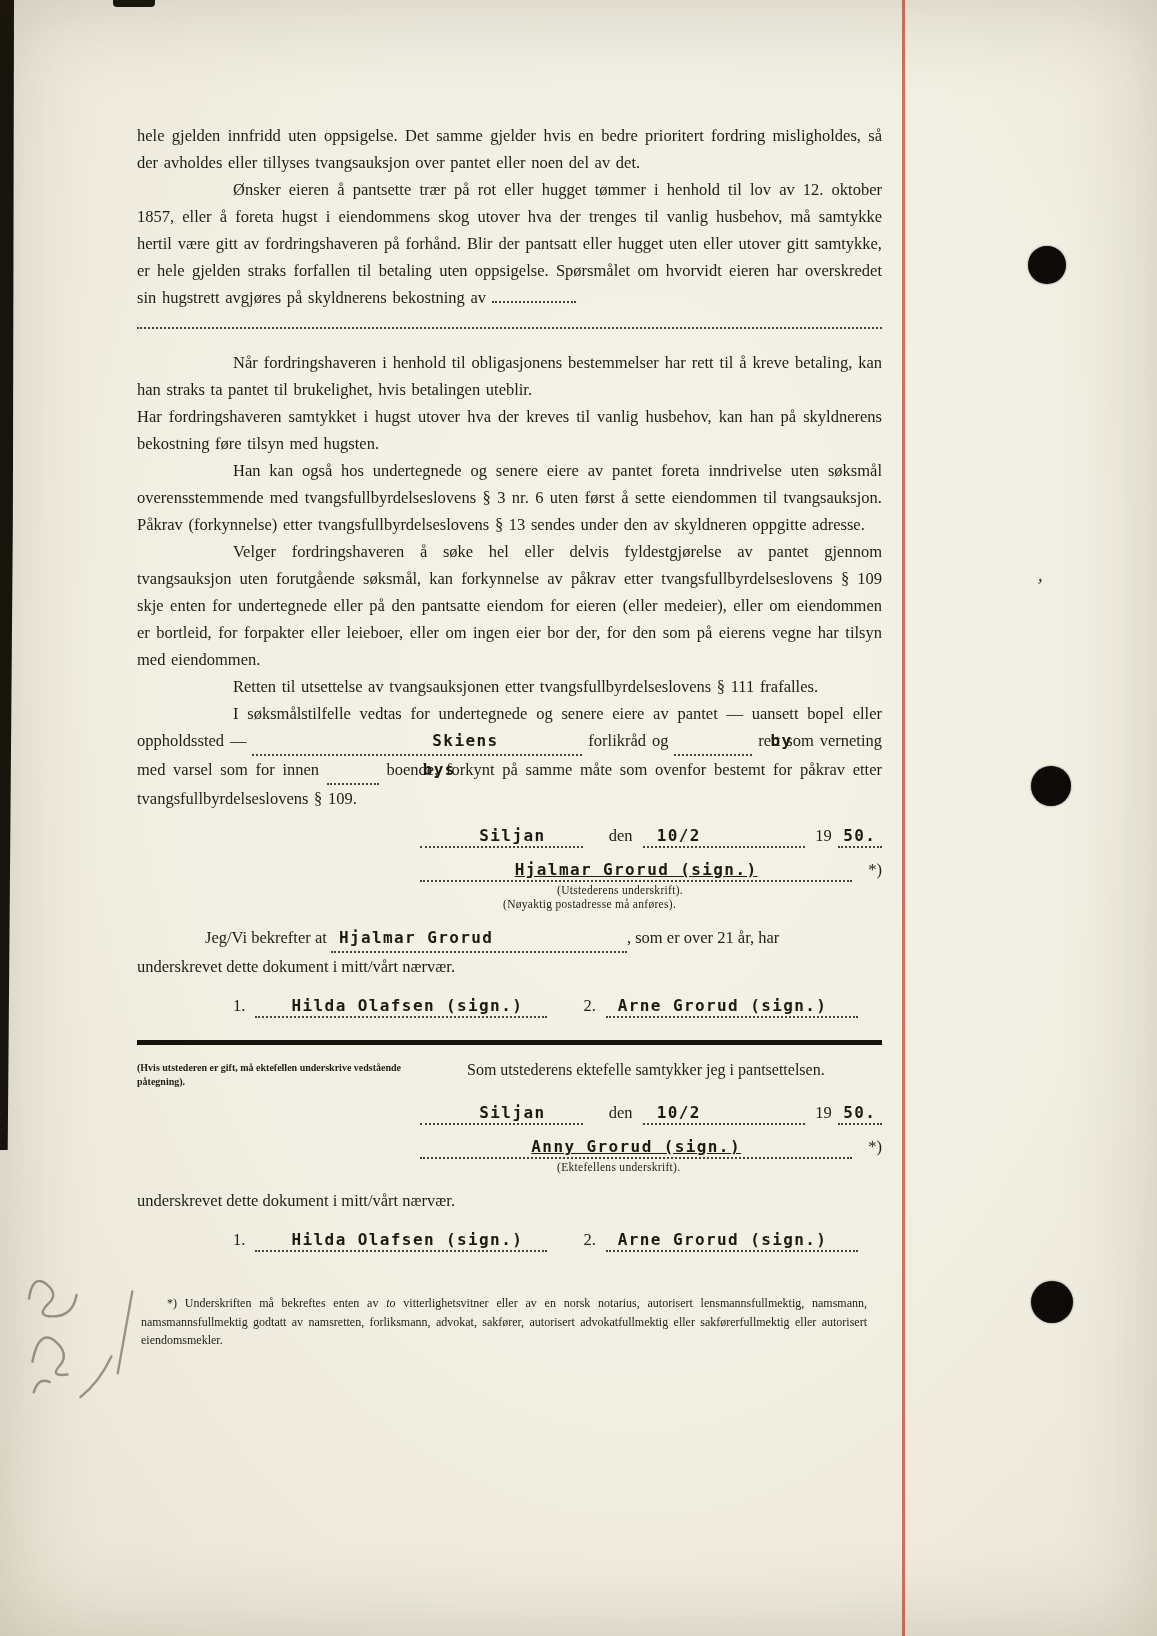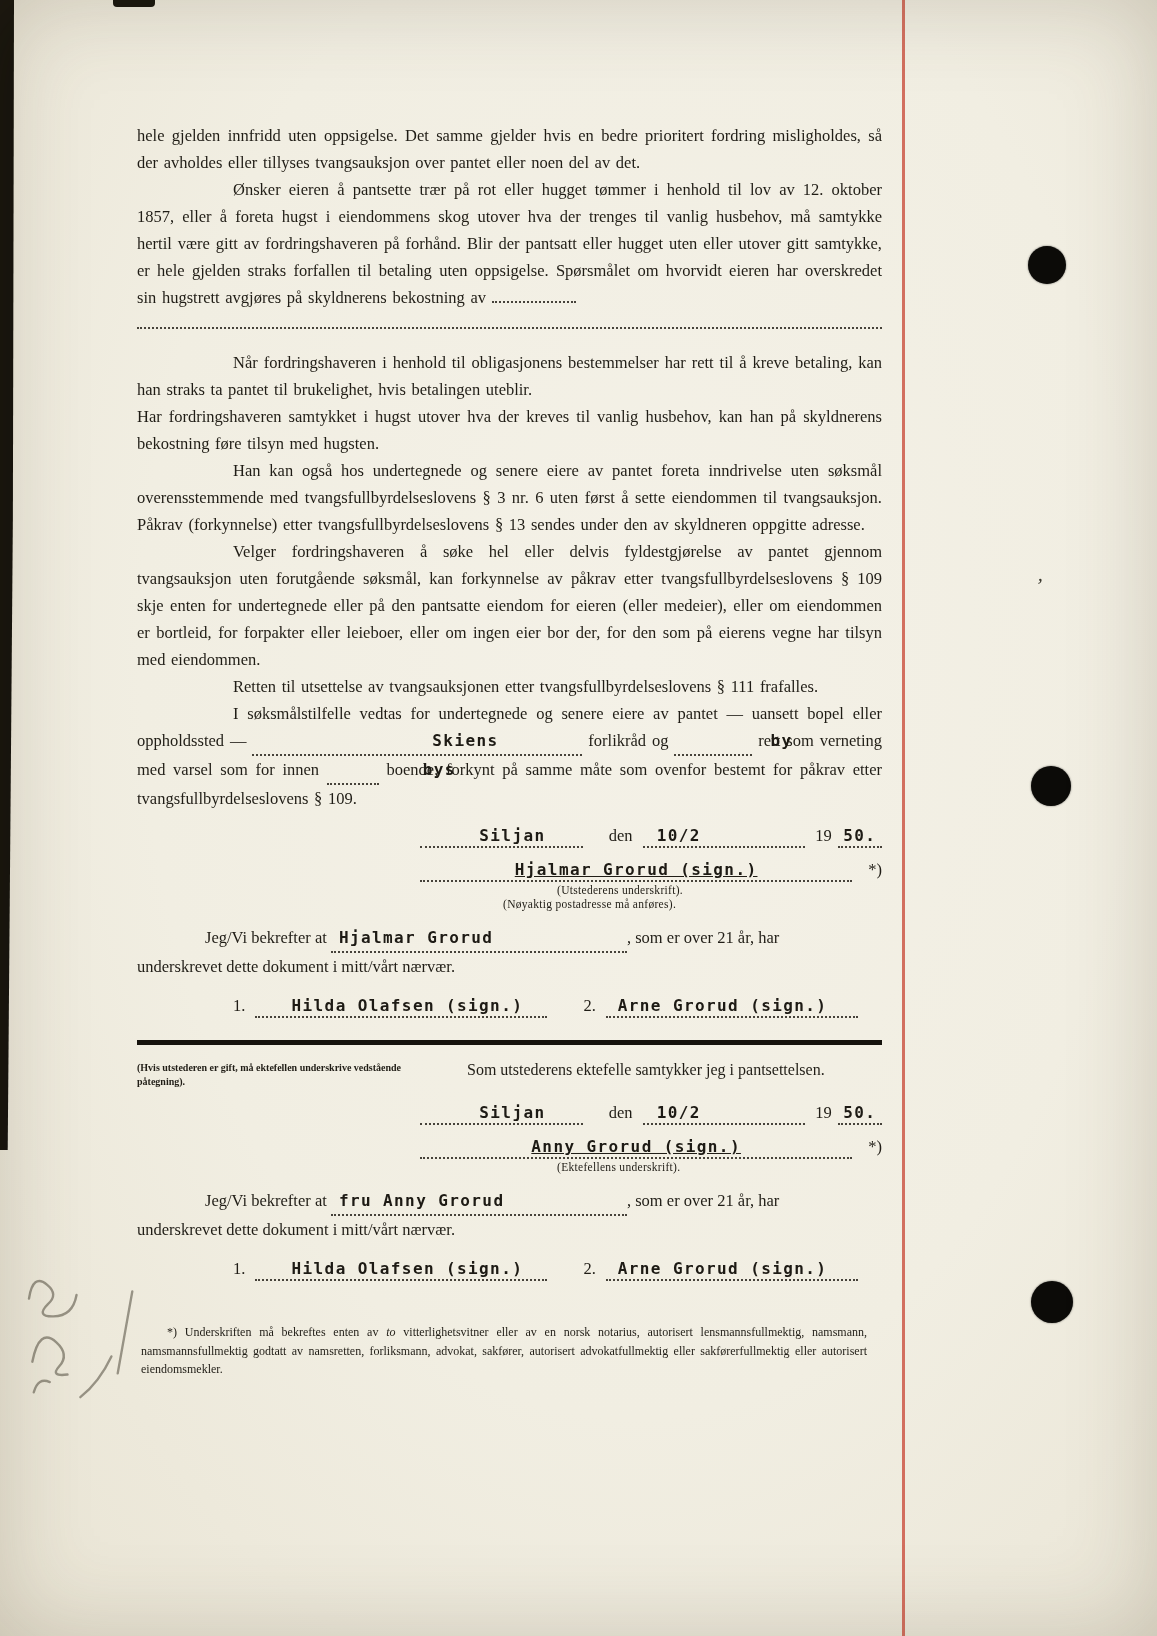--- a/index.html
+++ b/index.html
@@ -206,22 +206,20 @@
       <span class="fillc f-year"><span class="typed">50.</span></span>
     </div>
 
     <div class="row sig-row">
       <span class="fillc f-sig"><span class="typed">Anny Grorud (sign.)</span></span>
       <span class="fn-ref">*)</span>
     </div>
     <div class="caption cap-sig">(Ektefellens underskrift).</div>
 
     <div class="confirm">
-      <div class="cline1"><span>Jeg/Vi bekrefter at</span>
-        <span class="fillc f-name"><span class="typed">fru Anny Grorud</span></span><span>, som er over 21 år, har</span></div>
       <div class="cline2">underskrevet dette dokument i mitt/vårt nærvær.</div>
     </div>
 
     <div class="row wit-row">
       <span class="wno">1.</span>
       <span class="fillc f-wit1"><span class="typed">Hilda Olafsen (sign.)</span></span>
       <span class="wno wno2">2.</span>
       <span class="fillc f-wit2"><span class="typed">Arne Grorud (sign.)</span></span>
     </div>
 

